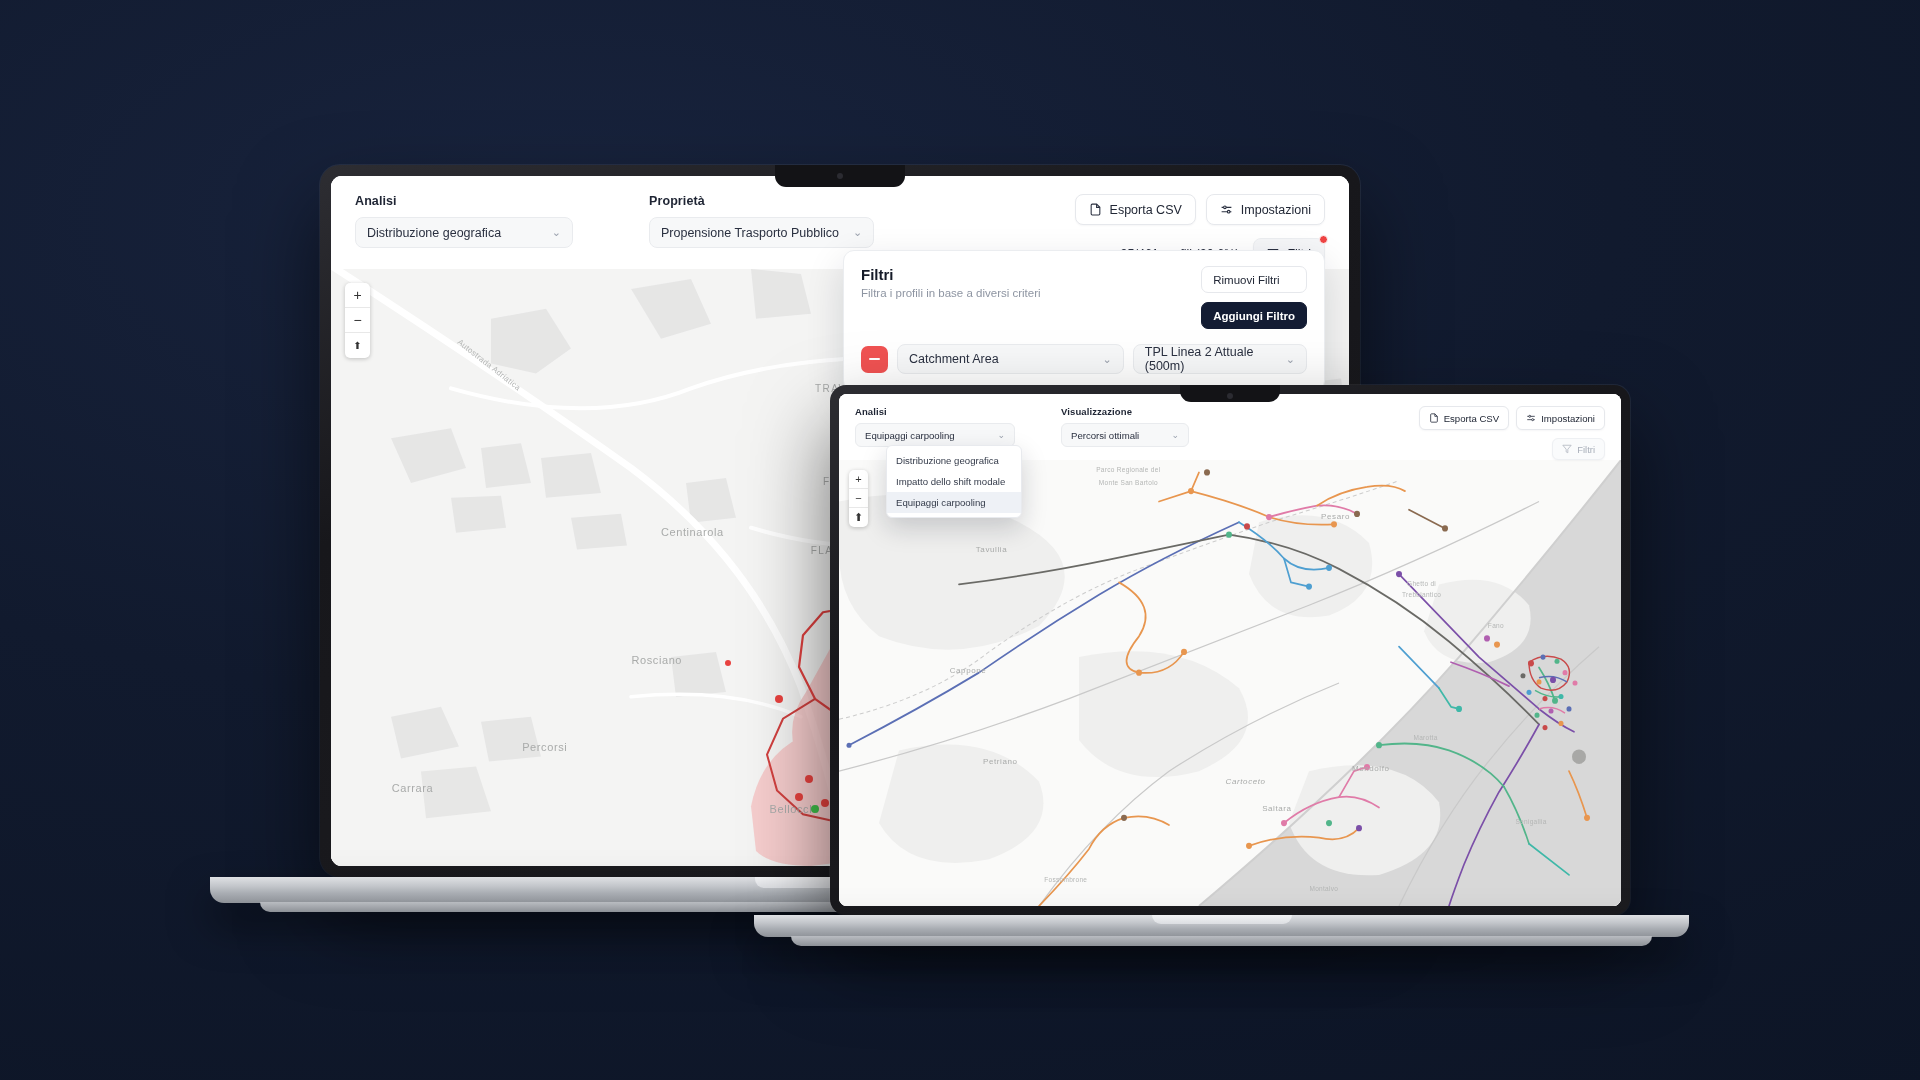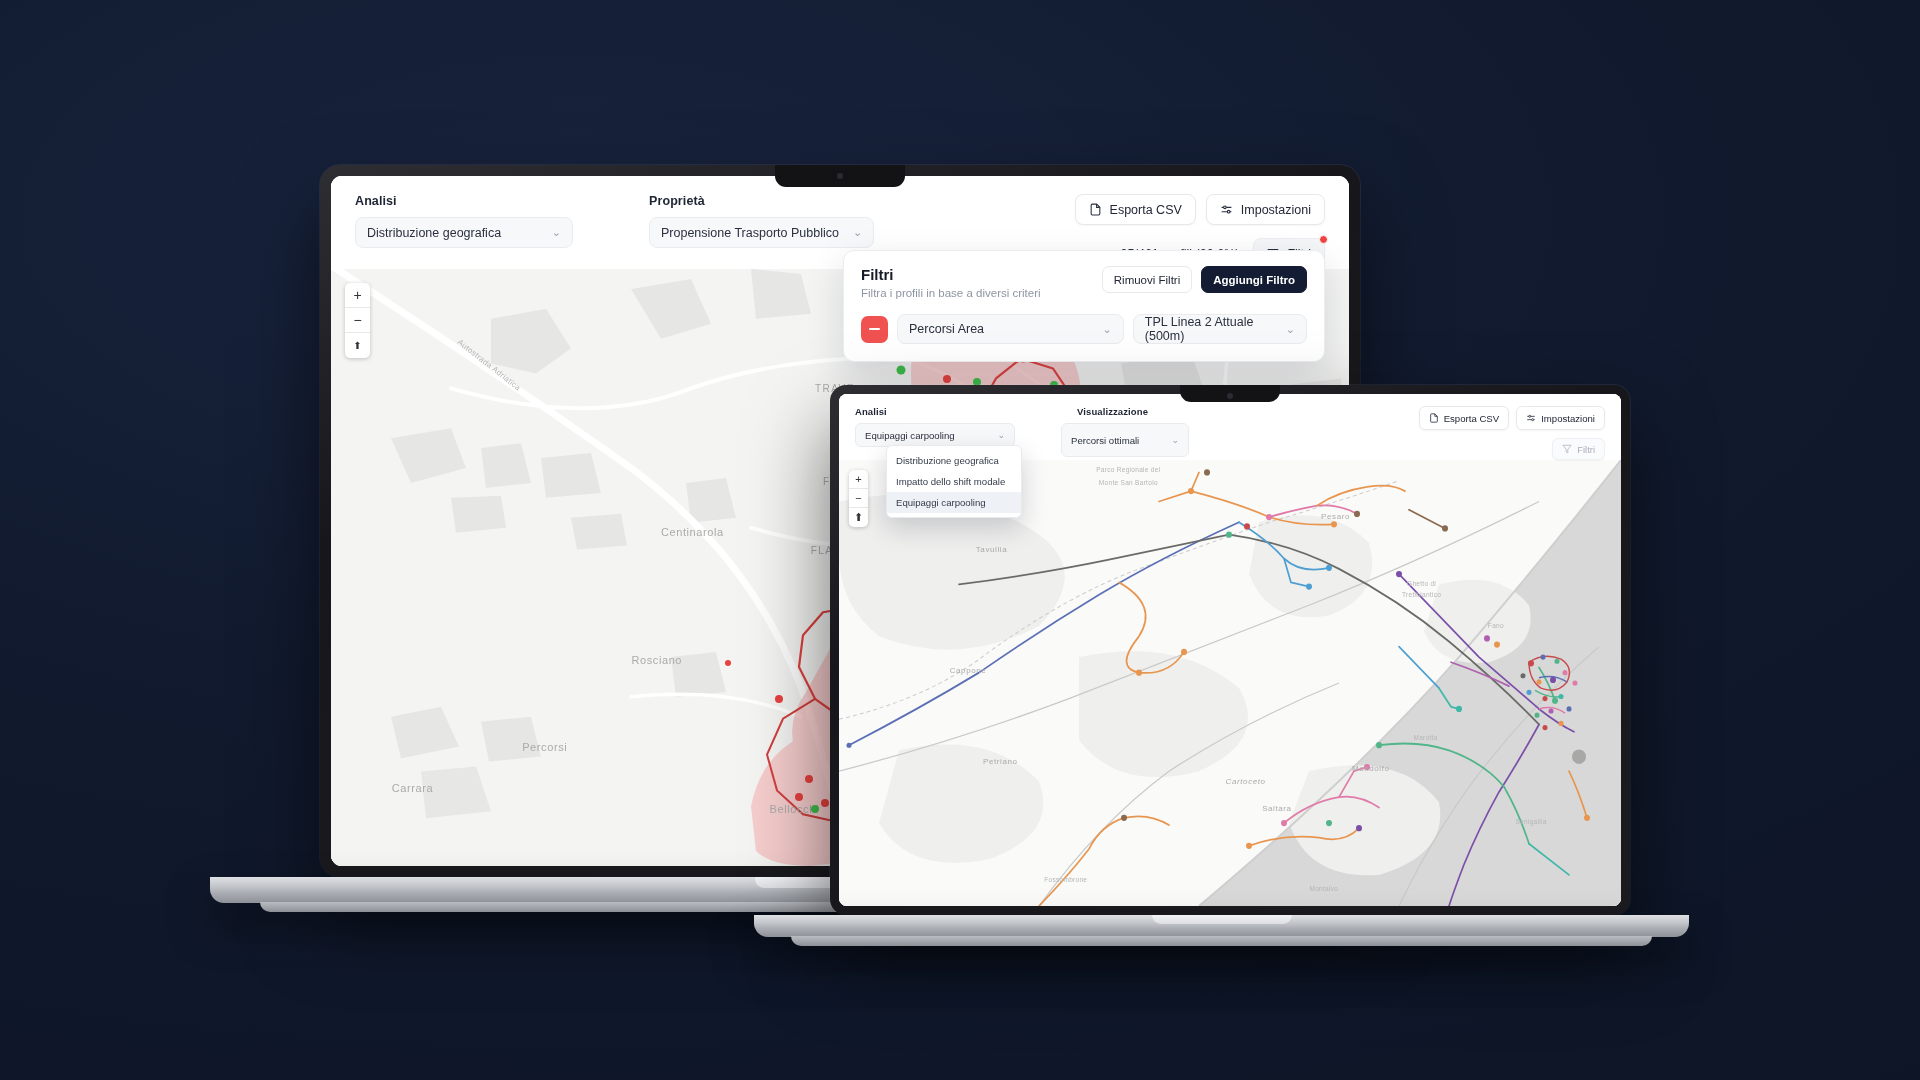--- a/index.html
+++ b/index.html
@@ -133,21 +133,21 @@
     background: #fff;
     border: 1px solid #ebedf0;
     border-radius: 11px;
     box-shadow: 0 14px 38px rgba(16,24,40,.14);
     padding: 15px 17px 17px 17px;
     z-index: 9;
   }
   .fp-head { display: flex; align-items: flex-start; }
   .fp-title { font-size: 15px; font-weight: 700; color: #151b28; }
   .fp-sub { font-size: 11.5px; color: #8e95a2; margin-top: 4px; }
-  .fp-actions { margin-left: auto; display: flex; gap: 9px; }
+  .fp-actions { margin-left: auto; display: flex; gap: 9px; flex-direction: column; }
   .btn-sm {
     height: 27px; padding: 0 11px; border-radius: 7px;
     font-size: 11.5px; display: inline-flex; align-items: center;
     border: 1px solid #e6e8ec; background: #fff; color: #222836; cursor: pointer;
     white-space: nowrap;
   }
   .btn-dark { background: #131c33; border-color: #131c33; color: #fff; font-weight: 700; }
   .fp-row { display: flex; align-items: center; gap: 9px; margin-top: 15px; }
   .remove-chip {
     width: 27px; height: 27px; border-radius: 7px;
@@ -278,21 +278,21 @@
             <div class="fp-actions">
               <div class="btn-sm">Rimuovi Filtri</div>
               <div class="btn-sm btn-dark">Aggiungi Filtro</div>
             </div>
           </div>
           <div class="fp-row">
             <div class="remove-chip">
                 <i></i>
               </div>
             <div class="select w1">
-              <span>Percorsi Area</span>
+              <span>Catchment Area</span>
               <span class="chev">⌄</span>
             </div>
             <div class="select w2">
               <span>TPL Linea 2 Attuale (500m)</span>
               <span class="chev">⌄</span>
             </div>
           </div>
         </div>
 
         <div class="map" id="map-primary">
@@ -459,22 +459,22 @@
 
         <div class="toolbar" style="padding:12px 16px 0 16px;">
           <div class="ctrl-group" style="margin-right:46px;">
             <div class="ctrl-label" style="font-size:9.5px;margin-bottom:6px;">Analisi</div>
             <div class="select" style="min-width:160px;height:24px;font-size:9.6px;padding:0 9px;border-radius:6px;">
               <span>Equipaggi carpooling</span>
               <span class="chev" style="font-size:9px;">⌄</span>
             </div>
           </div>
           <div class="ctrl-group">
-            <div class="ctrl-label" style="font-size:9.5px;margin-bottom:6px;margin-left:16px;">Visualizzazione</div>
-            <div class="select" style="min-width:128px;height:34px;font-size:9.6px;padding:8px 9px;border-radius:6px;align-items:center;">
+            <div class="ctrl-label" style="font-size:9.5px;margin-bottom:6px;">Visualizzazione</div>
+            <div class="select" style="min-width:128px;height:24px;font-size:9.6px;padding:8px 9px;border-radius:6px;align-items:center;">
               <span>Percorsi ottimali</span>
               <span class="chev" style="font-size:9px;">⌄</span>
             </div>
           </div>
 
           <div class="toolbar-right">
             <div class="btn-row" style="gap:7px;">
               <div class="btn" style="height:24px;font-size:9.6px;padding:0 9px;gap:5px;border-radius:6px;">
                 <svg width="10" height="10" viewBox="0 0 24 24" fill="none" stroke="#2a3040" stroke-width="2">
                   <path d="M14 2H6a2 2 0 0 0-2 2v16a2 2 0 0 0 2 2h12a2 2 0 0 0 2-2V8z"></path>

